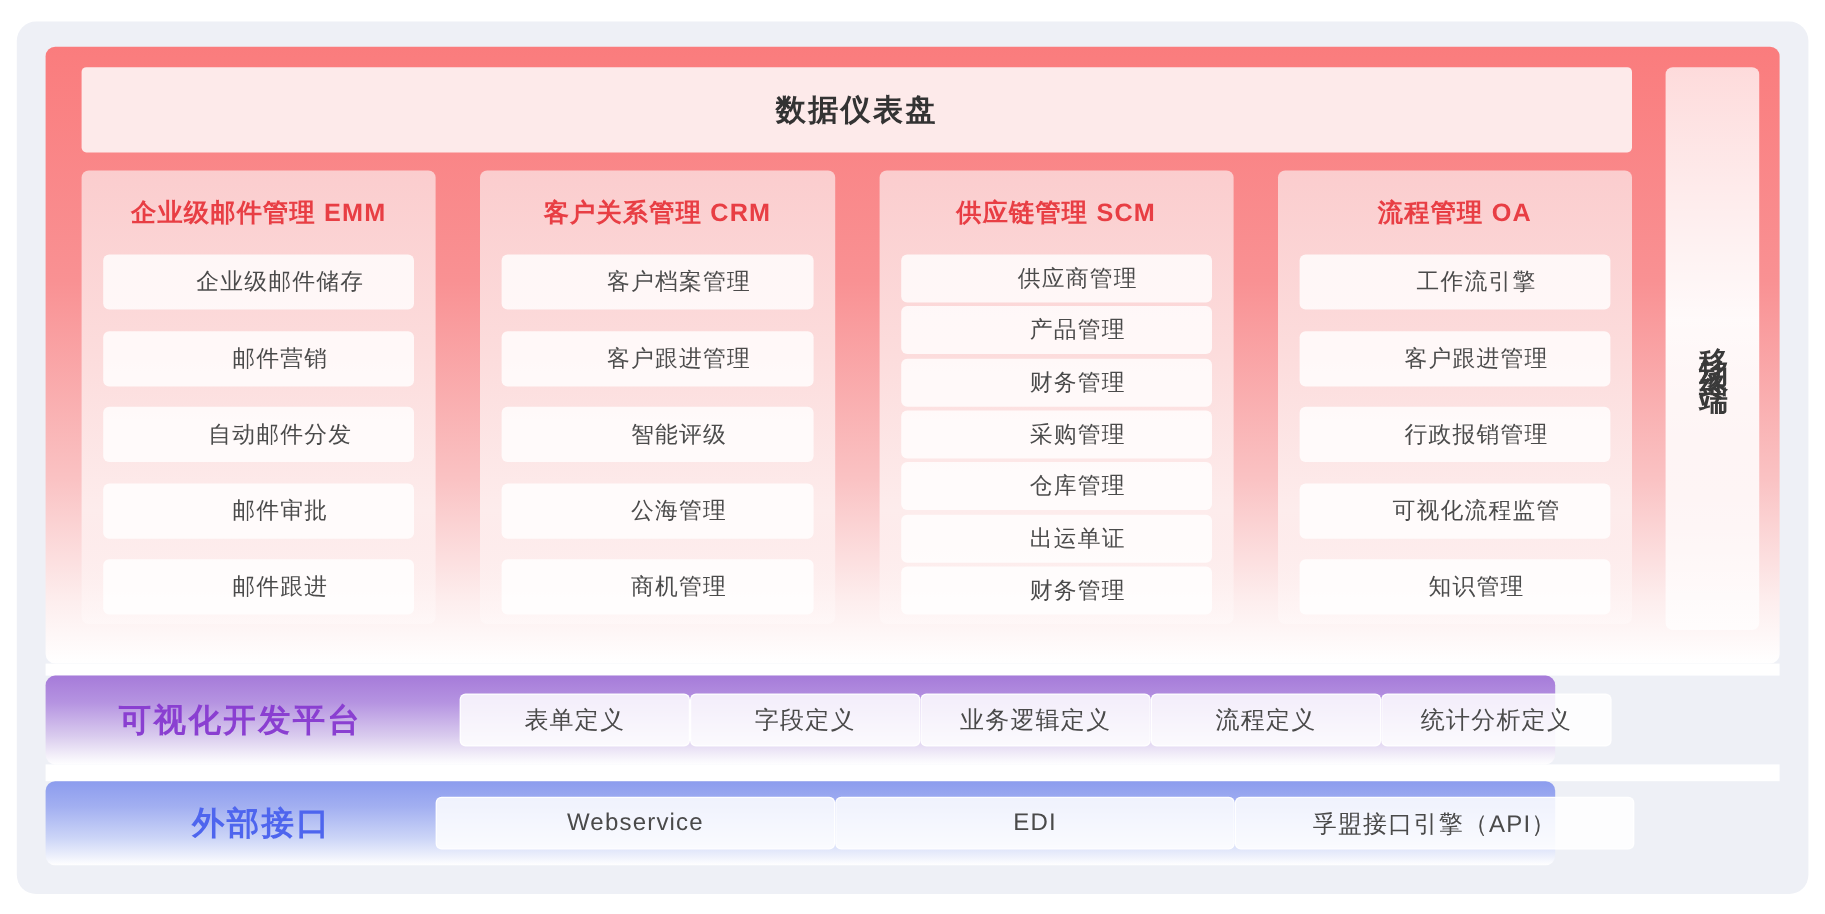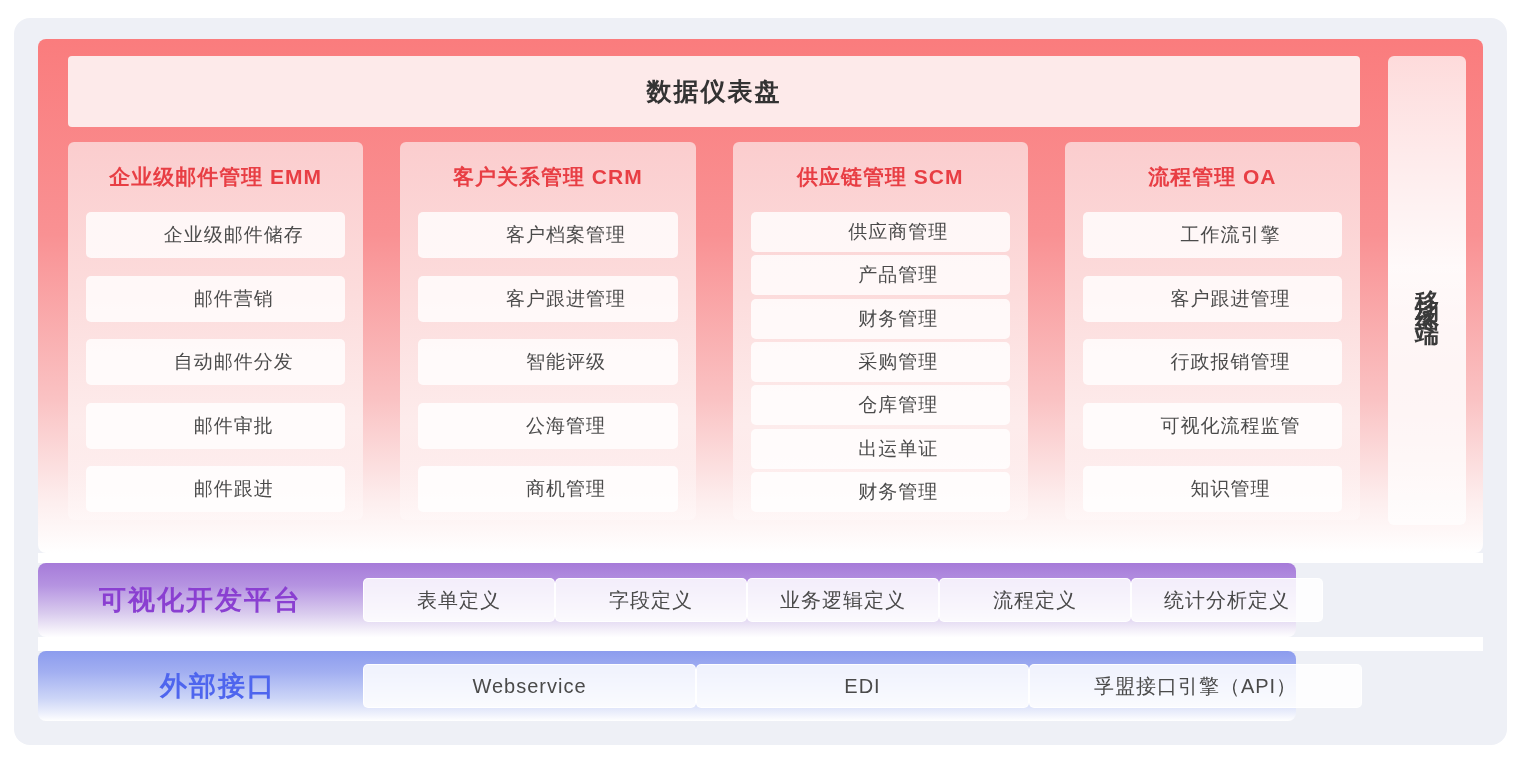--- a/index.html
+++ b/index.html
@@ -80,21 +80,21 @@
     background:linear-gradient(180deg,#8c9cee 0%,#a2aff1 30%,#ccd5f7 68%,#eef1fc 90%,#ffffff 100%);
   }
   .band-title {
     flex:0 0 325px; text-align:center; font-weight:bold; font-size:27px; letter-spacing:2px;
   }
   .band-platform .band-title { color:#8a3fd1; }
   .band-interface .band-title { color:#4e65ee;padding-left:35px; }
   .band-items {
     flex:1; display:flex; justify-content:space-between; align-items:center;
   }
-  .band-platform .band-items { margin-right:28px; }
+  .band-platform .band-items { margin-right:28px;margin-left:20px; }
   .band-interface .band-items { margin-right:25px; }
   .b-item {
     height:44px; border-radius:5px;
     background:rgba(255,255,255,0.85); border:1px solid rgba(255,255,255,0.9);
     display:flex; align-items:center; justify-content:center;
     font-size:20px; color:#4a4a4a; letter-spacing:1px;
   }
   .band-platform .b-item { width:192px; }
   .band-interface .b-item { width:333px; }
 </style>

